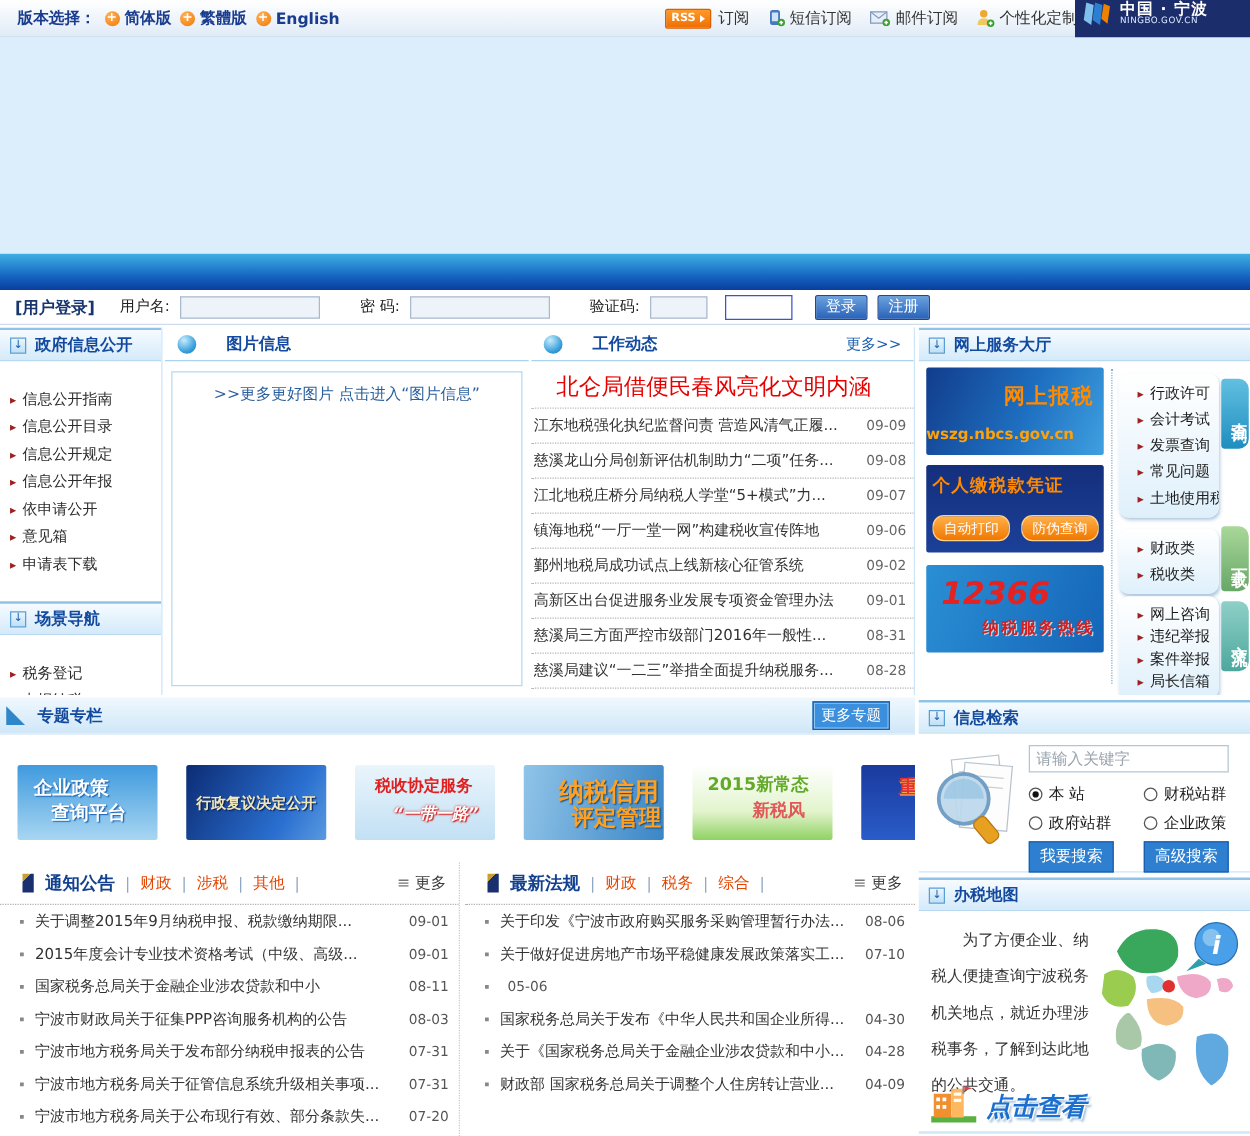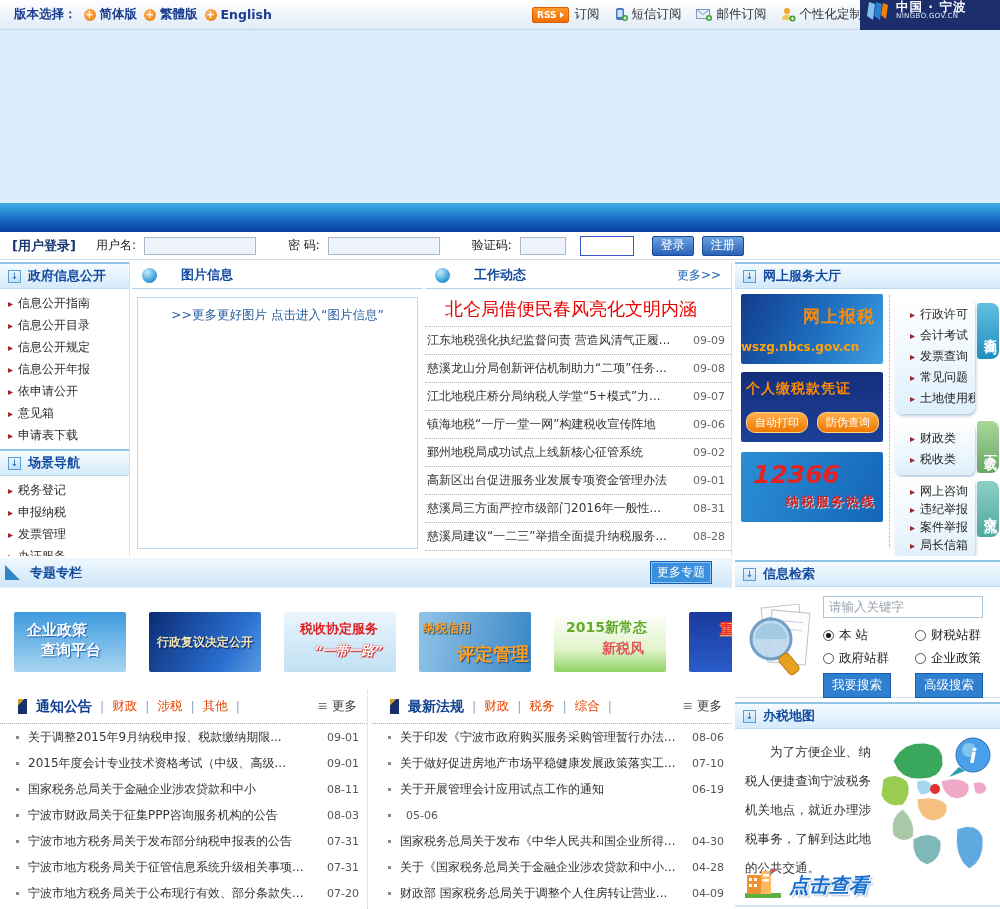--- a/index.html
+++ b/index.html
@@ -40,21 +40,21 @@
 
   
   .sec-hd{height:27px;background:linear-gradient(#f6fbff,#d4eafa);border-top:2px solid #8fc3e8;
     border-bottom:1px solid #b8d9f0;display:flex;align-items:center;gap:7px;padding-left:8px}
   .box-icon{width:13px;height:13px;border:1px solid #5a9fd4;background:linear-gradient(#eaf6ff,#bfe0f6);
     color:#1a5fae;font-size:9px;line-height:11px;text-align:center;flex:none}
   .sec-title{color:#134a9e;font-weight:bold;font-size:13px;white-space:nowrap}
 
   
   .sidebar{position:absolute;left:0;top:262px;width:130px;height:294px;border-right:1px solid #cde6f7;overflow:hidden}
-  .side-list{padding:3px 0}
+  .side-list{padding:19px 0}
   .side-item{height:22px;line-height:22px;padding-left:8px;font-size:12px;color:#2b2b2b;
     white-space:nowrap;overflow:hidden;cursor:pointer}
   .side-item::before{content:"▸";color:#a02020;margin-right:5px;font-size:10px}
 
   
   .photo{position:absolute;left:132px;top:262px;width:291px;height:294px}
   .col-hd{height:27px;border-bottom:1px solid #a9d3ef;display:flex;align-items:center;gap:24px;padding:0 10px}
   .orb-icon{width:15px;height:15px;border-radius:50%;flex:none;
     background:radial-gradient(circle at 35% 28%,#c8ecfc,#3aa0dc 62%,#1673b4)}
   .photo-box{margin:8px 5px 0 5px;border:1px solid #b5d9f0;height:252px;text-align:center;
@@ -109,21 +109,21 @@
   .tb-banner{width:112px;height:60px;border-radius:2px;position:relative;overflow:hidden;flex:none;cursor:pointer;font-weight:bold}
   .tb1{background:linear-gradient(#3f9ade,#a8d6f2)}
   .tb1 .l1{position:absolute;left:13px;top:9px;color:#fff;font-size:15px;text-shadow:1px 1px 1px #1a5fae}
   .tb1 .l2{position:absolute;left:27px;top:29px;color:#fff;font-size:15px;text-shadow:1px 1px 1px #1a5fae}
   .tb2{background:linear-gradient(120deg,#0c2c74,#2a6fd0 70%,#5a9ae0)}
   .tb2 .l1{position:absolute;left:0;right:0;top:22px;text-align:center;color:#f0e6bc;font-size:12px;text-shadow:1px 1px 1px #081d50}
   .tb3{background:linear-gradient(#eaf5fc,#c2e0f4)}
   .tb3 .l1{position:absolute;left:16px;top:8px;color:#e02020;font-size:13px}
   .tb3 .l2{position:absolute;left:30px;top:30px;color:#fdfdfd;font-size:13px;font-style:italic;text-shadow:0 0 2px #d02020,1px 1px 1px #d02020}
   .tb4{background:linear-gradient(100deg,#90c4e8,#3a86c6)}
-  .tb4 .l1{position:absolute;left:4px;top:8px;color:#ffa020;font-size:12px;text-shadow:1px 1px 1px #1a5080}
+  .tb4 .l1{position:absolute;left:28px;top:8px;color:#ffa020;font-size:20px;text-shadow:1px 1px 1px #1a5080}
   .tb4 .l2{position:absolute;left:38px;top:30px;color:#ffa020;font-size:18px;text-shadow:1px 1px 1px #1a5080}
   .tb5{background:linear-gradient(#ffffff,#e2f4cc 62%,#90d264)}
   .tb5 .l1{position:absolute;left:12px;top:7px;color:#62aa28;font-size:14px}
   .tb5 .l2{position:absolute;left:48px;top:28px;color:#e05858;font-size:14px}
   .tb6{background:linear-gradient(#1a3a9e,#2a5cc8)}
   .tb6 .l1{position:absolute;left:30px;top:8px;color:#e83030;font-size:15px;text-shadow:1px 1px 0 #f8d060}
 
   
   .bn-col{position:absolute;top:690px;height:219px;overflow:hidden}
   .notices{left:0;width:368px;border-right:1px dotted #b8cfe0}
@@ -491,24 +491,20 @@
         <div class="bn-item">
           <span class="bn-text">关于印发《宁波市政府购买服务采购管理暂行办法...</span>
           <span class="bn-date">08-06</span>
         </div>
 
         <div class="bn-item">
           <span class="bn-text">关于做好促进房地产市场平稳健康发展政策落实工...</span>
           <span class="bn-date">07-10</span>
         </div>
 
-        <div class="bn-item">
-          <span class="bn-text">关于开展管理会计应用试点工作的通知</span>
-          <span class="bn-date">06-19</span>
-        </div>
 
         <div class="bn-item">
           <span class="bn-date">05-06</span>
         </div>
 
         <div class="bn-item">
           <span class="bn-text">国家税务总局关于发布《中华人民共和国企业所得...</span>
           <span class="bn-date">04-30</span>
         </div>
 

